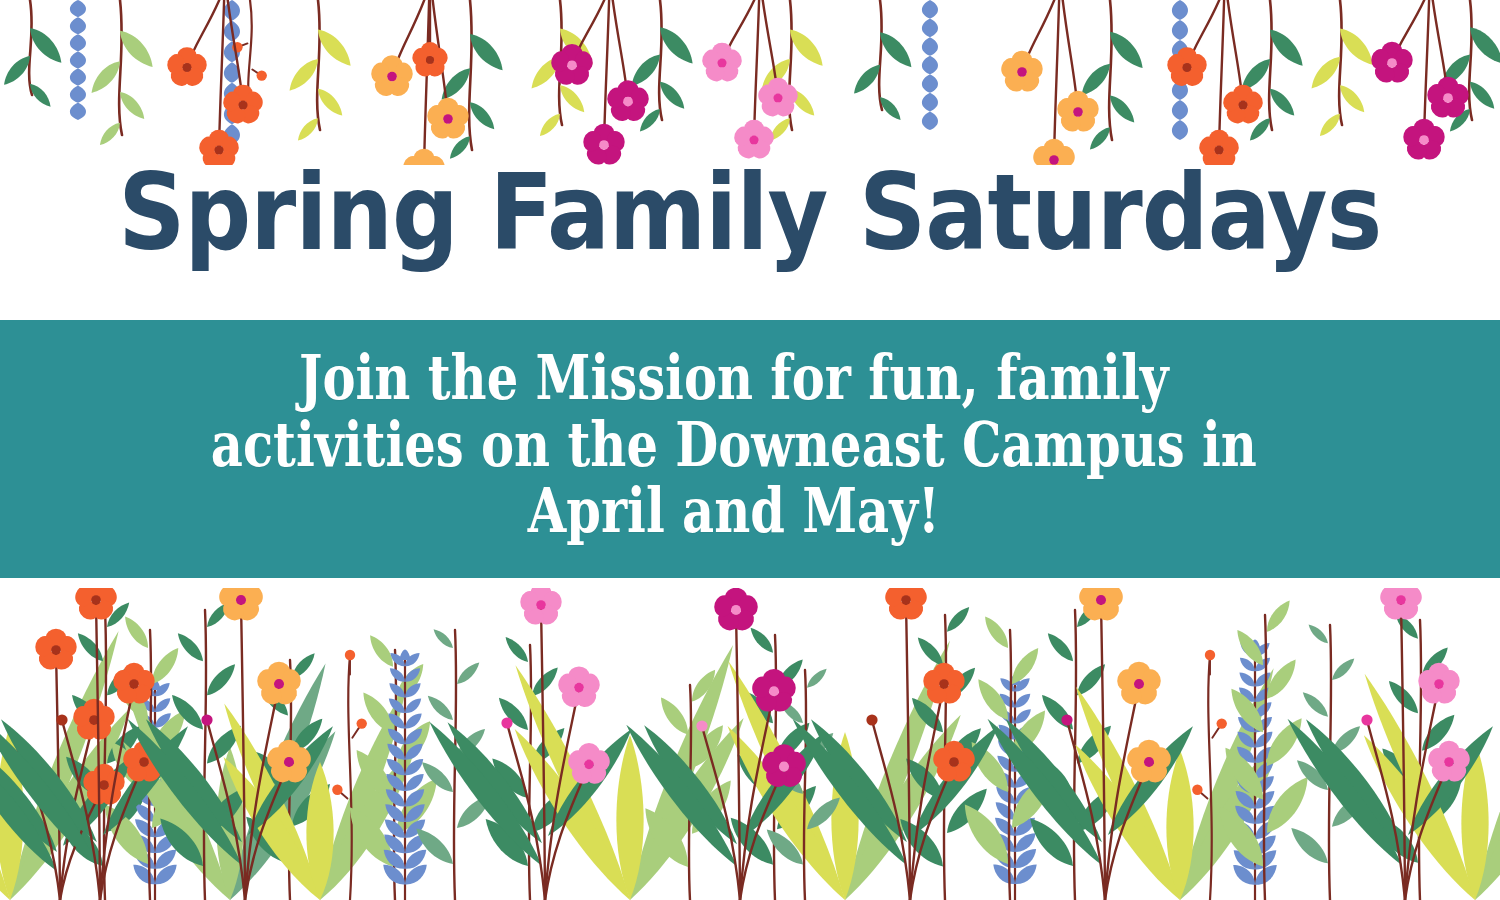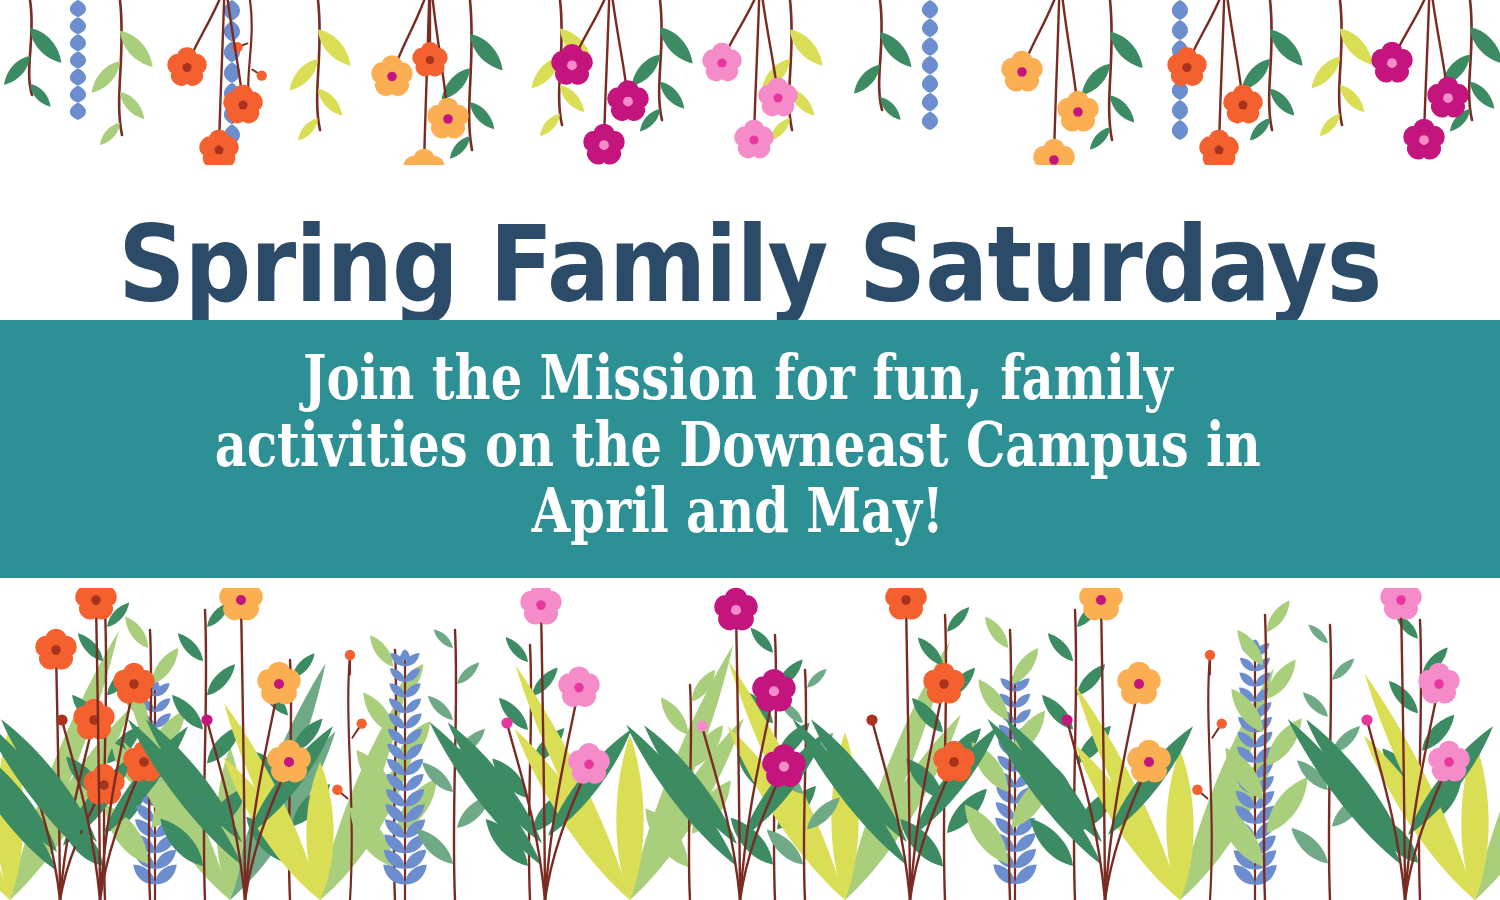--- a/index.html
+++ b/index.html
@@ -34,26 +34,26 @@
     height: 312px;
   }
   .floral-band svg {
     display: block;
     width: 1500px;
   }
 
   
   #title-block {
     position: absolute;
-    top: 168px;
+    top: 160px;
     left: 0;
     width: 1500px;
     height: 150px;
     display: flex;
-    align-items: flex-end;
+    align-items: flex-start;
     justify-content: center;
     background: transparent;
   }
   #poster-title {
     margin: 0;
     font-family: "DejaVu Sans", "Liberation Sans", sans-serif;
     font-weight: bold;
     font-size: 106px;
     line-height: 1;
     letter-spacing: -1px;
@@ -67,23 +67,23 @@
   
   #teal-banner {
     position: absolute;
     top: 320px;
     left: 0;
     width: 1500px;
     height: 258px;
     background: #2D9095;
     display: flex;
     align-items: center;
-    justify-content: flex-start;
+    justify-content: center;
     box-sizing: border-box;
-    padding: 6px 60px 14px 84px;
+    padding: 6px 60px 14px 28px;
   }
   #banner-text {
     margin: 0;
     font-family: "DejaVu Serif", "Liberation Serif", serif;
     font-weight: bold;
     font-size: 62px;
     line-height: 1.08;
     color: #FFFFFF;
     text-align: center;
     transform: scaleX(0.80);

